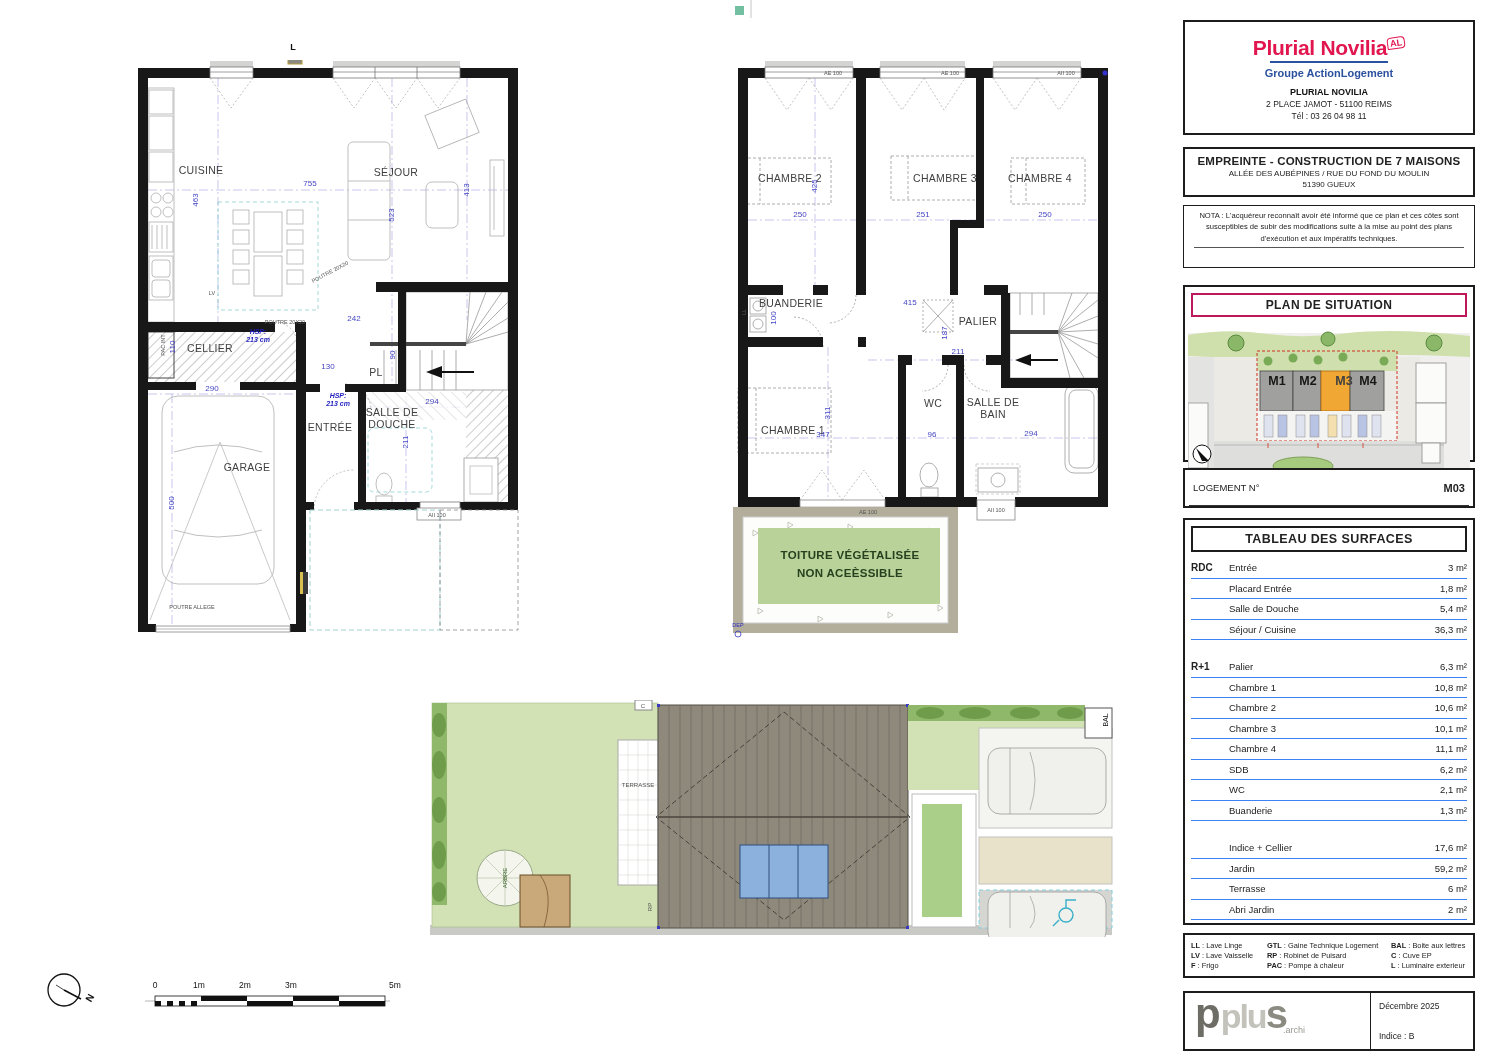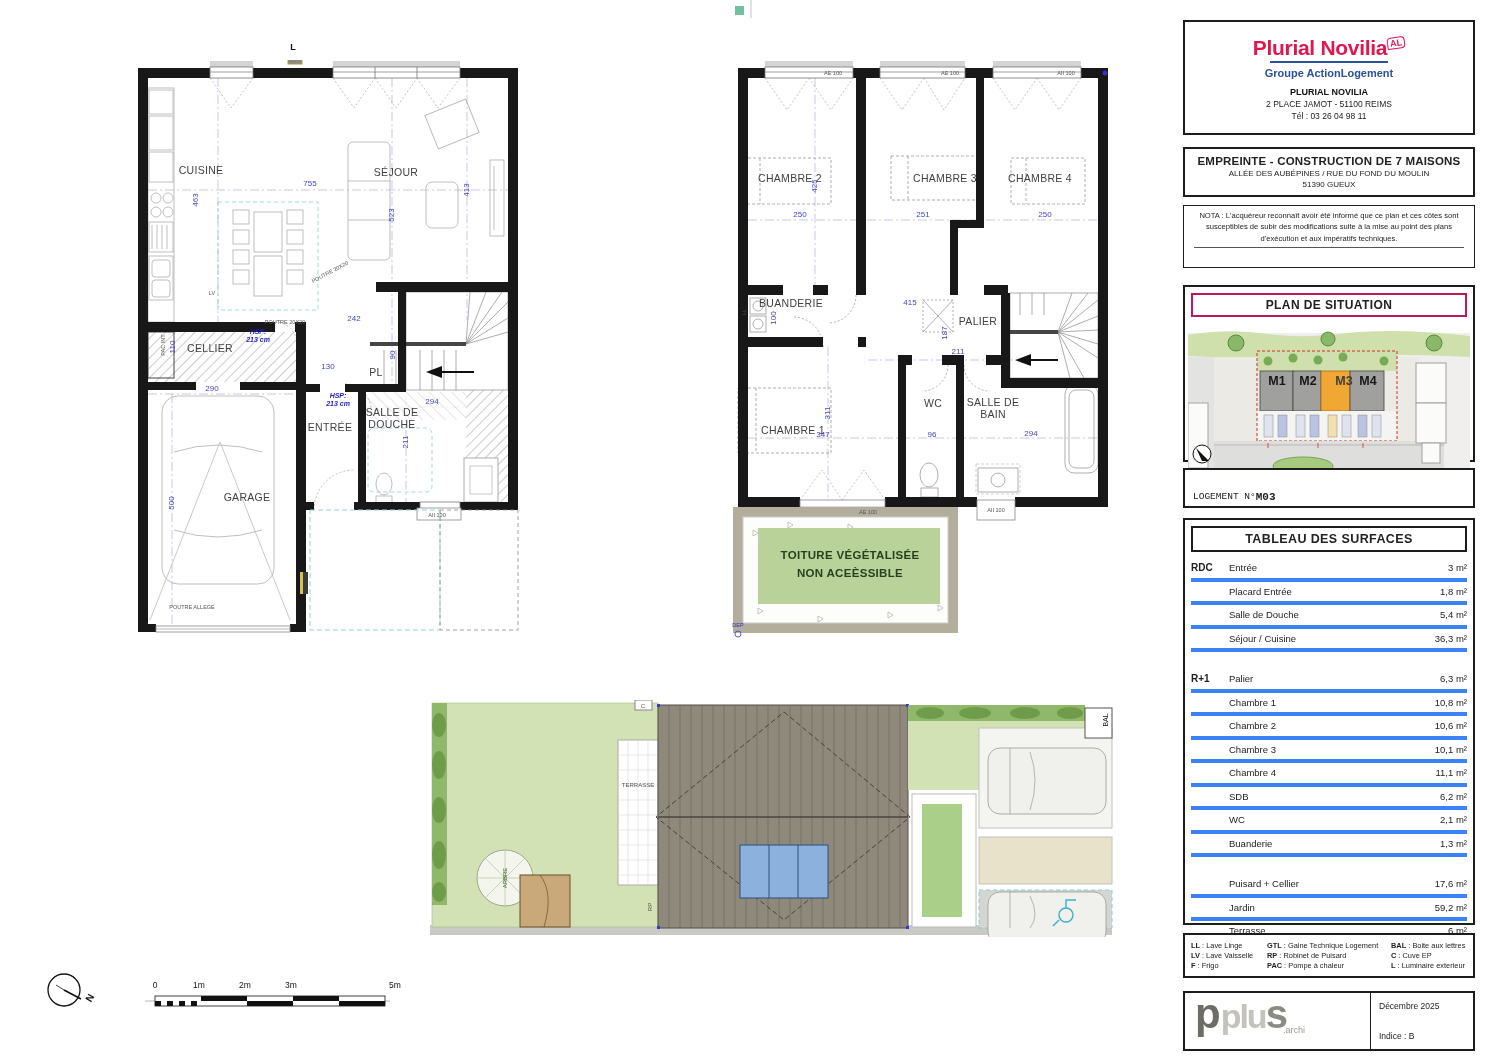--- a/index.html
+++ b/index.html
@@ -29,28 +29,28 @@
   .grp{font-size:11px;font-weight:bold;color:#2b529e;}
   .addr-name{font-size:9px;font-weight:bold;color:#111;margin-top:8px;}
   .addr-line{font-size:8.5px;color:#222;margin-top:2px;}
   .emp-title{font-size:11.5px;font-weight:bold;letter-spacing:.2px;}
   .emp-line{font-size:8px;margin-top:2px;}
   .nota-txt{font-size:7.6px;line-height:1.5;color:#222;padding:4px 8px 1px;}
   .nota-sep{height:1px;background:#555;margin:2px 10px;}
   .nota-doc{font-size:8px;font-style:italic;padding:2px 0 4px;margin-top:36px;}
   .sit-head{margin:6px;border:2px solid #be185d;font-size:12px;font-weight:bold;
             text-align:center;padding:3px 0;letter-spacing:.4px;}
-  .lrow{display:flex;justify-content:flex-start;align-items:center;
-        padding:17px 8px;height:19px;font-size:9.5px;font-family:Liberation Mono, monospace;}
+  .lrow{display:flex;justify-content:space-between;align-items:center;
+        padding:8px 8px;height:19px;font-size:9.5px;}
   .lrow b{font-size:11px;}
   .lsep{height:1px;background:#333;margin:0 4px;}
   
   .stitle{margin:6px;border:2px solid #1c1c1c;font-size:12.5px;font-weight:bold;
           text-align:center;padding:4px 0;letter-spacing:.4px;}
-  .srow{display:flex;align-items:center;height:19.5px;border-bottom:4px solid #3b82f6;
+  .srow{display:flex;align-items:center;height:19.5px;border-bottom:1px solid #3b82f6;
         margin:0 6px;font-size:9.5px;}
   .sgroup{width:38px;font-weight:bold;font-size:10px;flex:none;}
   .sname{flex:1;}
   .sval{flex:none;font-size:9.5px;}
   .sgap{height:17px;}
   .srow.hab{height:24px;border-top:2px solid #d42015;border-bottom:2px solid #d42015;}
   .srow.hab .sname,.srow.hab .sval{color:#d42015;font-weight:bold;font-size:10.5px;}
   
   .legend-grid{display:grid;grid-auto-flow:column;grid-template-rows:repeat(3,1fr);
                grid-template-columns:76px 124px auto;height:100%;padding:5px 6px;box-sizing:border-box;}
@@ -215,21 +215,21 @@
     <rect x="310" y="450" width="78" height="120" stroke="#8a8a8a" stroke-width="0.8" stroke-dasharray="4,3"></rect>
     <rect x="170" y="512" width="8" height="22" fill="#3a3a3a" stroke="none"></rect>
     <rect x="170" y="512" width="3" height="22" fill="#d8c050" stroke="none"></rect>
   </g>
   <rect x="158" y="-4" width="14" height="8" fill="#8a8a82" stroke="#b89c40"></rect>
 </svg>
 <div id="rdc-labels" class="abs noi" style="left:130px;top:60px;width:390px;height:575px">
     <span class="pl room" style="left: 71px; top: 110px;">CUISINE</span>
     <span class="pl room" style="left: 266px; top: 112px;">SÉJOUR</span>
     <span class="pl room" style="left: 80px; top: 288px;">CELLIER</span>
-    <span class="pl room" style="left: 117px; top: 407px; margin-top: 30px;">GARAGE</span>
+    <span class="pl room" style="left: 117px; top: 407px;">GARAGE</span>
     <span class="pl room" style="left: 200px; top: 367px;">ENTRÉE</span>
     <span class="pl room" style="left: 262px; top: 358px;">SALLE DE
 DOUCHE</span>
     <span class="pl room" style="left: 246px; top: 312px;">PL</span>
     <span class="pl dim" style="left: 180px; top: 124px;">755</span>
     <span class="pl dim" style="left: 66px; top: 140px; transform: translate(-50%, -50%) rotate(-90deg);">463</span>
     <span class="pl dim" style="left: 262px; top: 155px; transform: translate(-50%, -50%) rotate(-90deg);">523</span>
     <span class="pl dim" style="left: 337px; top: 130px; transform: translate(-50%, -50%) rotate(-90deg);">413</span>
     <span class="pl dim" style="left: 224px; top: 259px;">242</span>
     <span class="pl dim" style="left: 198px; top: 307px;">130</span>
@@ -711,21 +711,21 @@
       <span class="sval">2,1 m²</span>
     </div>
   <div class="srow">
       <span class="sgroup"></span>
       <span class="sname">Buanderie</span>
       <span class="sval">1,3 m²</span>
     </div>
   <div class="sgap"></div>
   <div class="srow">
       <span class="sgroup"></span>
-      <span class="sname">Puisard + Cellier</span>
+      <span class="sname">Indice + Cellier</span>
       <span class="sval">17,6 m²</span>
     </div>
   <div class="srow">
       <span class="sgroup"></span>
       <span class="sname">Jardin</span>
       <span class="sval">59,2 m²</span>
     </div>
   <div class="srow">
       <span class="sgroup"></span>
       <span class="sname">Terrasse</span>

